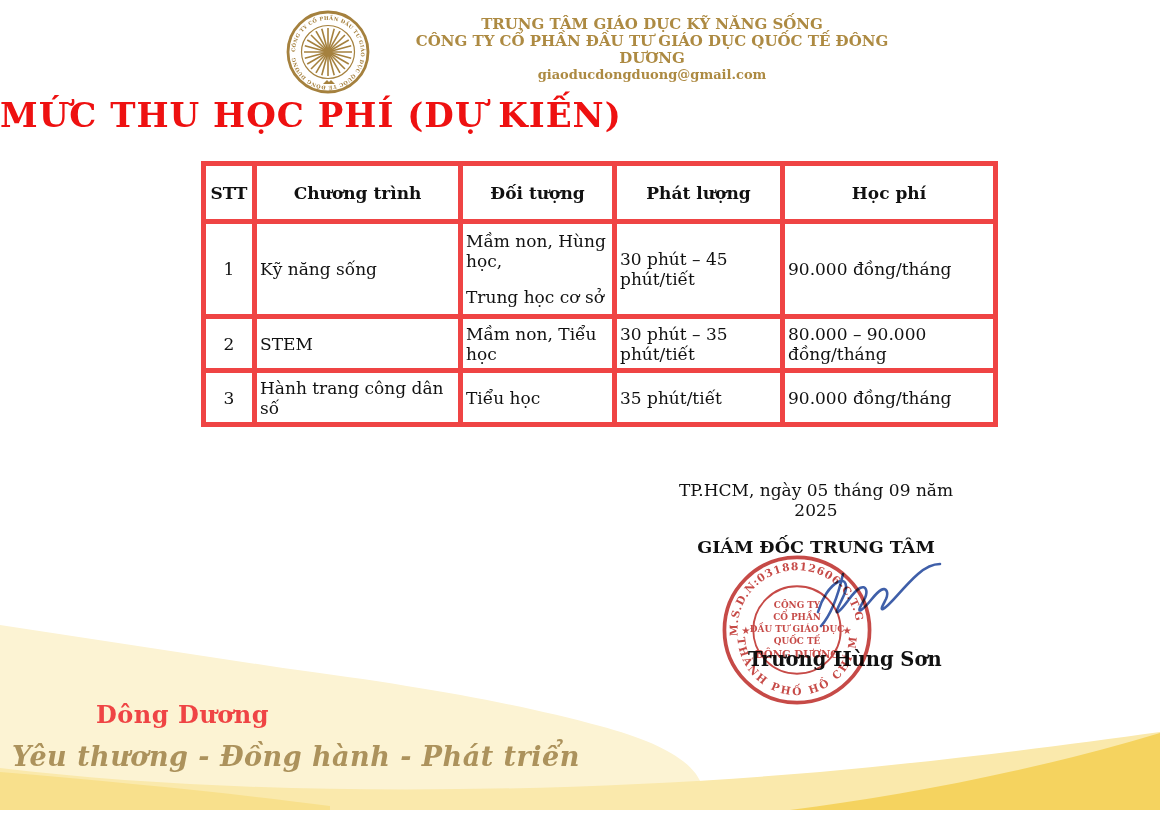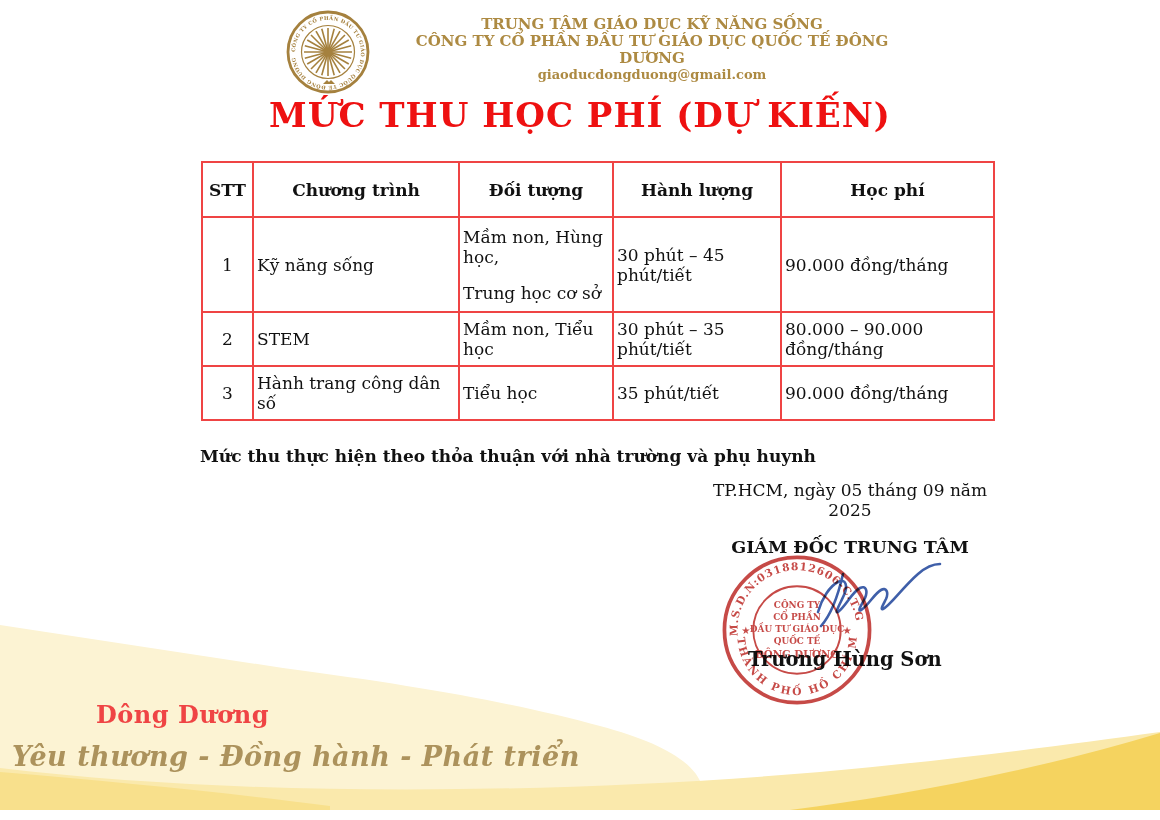--- a/index.html
+++ b/index.html
@@ -7,37 +7,37 @@
     position:relative;width:1160px;height:820px;background:#ffffff;overflow:hidden;
     font-family:"DejaVu Serif","Liberation Serif",serif;color:#111;
   }
   
   .logo{position:absolute;left:286px;top:10px;width:84px;height:84px;}
   .header-text{position:absolute;left:392px;top:16px;width:520px;text-align:center;color:#ad8a42;}
   .header-text .l1,.header-text .l2{font-weight:bold;font-size:15px;line-height:17px;}
   .header-text .l3,.header-text .l4{font-weight:bold;font-size:13px;line-height:15px;}
   
   .doc-title{
-    position:absolute;left:0;top:95px;width:1160px;text-align:center;
+    position:absolute;left:0;top:95px;width:1160px;
     font-size:34px;font-weight:bold;color:#ee1111;letter-spacing:1px;
   }
   
   table.fees{
     position:absolute;left:201px;top:161px;border-collapse:collapse;table-layout:fixed;
     width:792px;font-size:17px;
   }
-  table.fees th,table.fees td{border:2px solid #ef4444;padding:0 3px;vertical-align:middle;overflow:hidden;}
+  table.fees th,table.fees td{border:5px solid #ef4444;padding:0 3px;vertical-align:middle;overflow:hidden;}
   table.fees th{font-weight:bold;text-align:center;height:53px;}
   td.c{text-align:center;}
   tr.r1{height:95px;}
   tr.r2,tr.r3{height:54px;}
   .gapline{margin-top:16px;}
   
   .note{position:absolute;left:200px;top:446px;font-size:17px;font-weight:bold;}
-  .sign-block{position:absolute;left:690px;top:480px;width:320px;text-align:center;}
+  .sign-block{position:absolute;left:656px;top:480px;width:320px;text-align:center;}
   .sign-date{font-size:17px;}
   .sign-title{font-size:17.5px;font-weight:bold;margin-top:17px;}
   .stamp{position:absolute;left:717px;top:550px;width:160px;height:160px;z-index:2;opacity:.92;}
   .signature{position:absolute;left:760px;top:552px;width:220px;height:95px;z-index:3;mix-blend-mode:multiply;}
   .signer-name{
     position:absolute;left:748px;top:648px;width:200px;text-align:left;
     font-size:19.5px;font-weight:bold;z-index:4;mix-blend-mode:multiply;
   }
   
   .footer-art{position:absolute;left:0;top:620px;width:1160px;height:200px;z-index:0;}
@@ -103,21 +103,21 @@
         <col style="width:206px">
         <col style="width:154px">
       <col style="width:168px">
         <col style="width:213px">
     </colgroup>
     <tbody>
         <tr>
       <th>STT</th>
       <th>Chương trình</th>
       <th>Đối tượng</th>
-      <th>Hành lượng</th>
+      <th>Phát lượng</th>
       <th>Học phí</th>
     </tr>
     <tr class="r1">
       <td class="c">1</td>
       <td>Kỹ năng sống</td>
       <td>
         <div>Mầm non, Hùng học,</div>
         <div class="gapline">Trung học cơ sở</div>
       </td>
       <td>30 phút – 45 phút/tiết</td>
@@ -133,21 +133,20 @@
     <tr class="r3">
       <td class="c">3</td>
       <td>Hành trang công dân số</td>
       <td>Tiểu học</td>
       <td>35 phút/tiết</td>
       <td>90.000 đồng/tháng</td>
     </tr>
   </tbody>
     </table>
 
-  <div class="note">Mức thu thực hiện theo thỏa thuận với nhà trường và phụ huynh</div>
 
   <div class="sign-block">
     <div class="sign-date">TP.HCM, ngày 05 tháng 09 năm 2025</div>
     <div class="sign-title">GIÁM ĐỐC TRUNG TÂM</div>
   </div>
 
   <svg class="stamp" viewBox="0 0 172 172">
     <defs>
       <path id="arcTop" d="M 23,97 A 64,64 0 1 1 149,97"></path>
       <path id="arcBot" d="M 22,92 A 64,64 0 0 0 150,92"></path>

